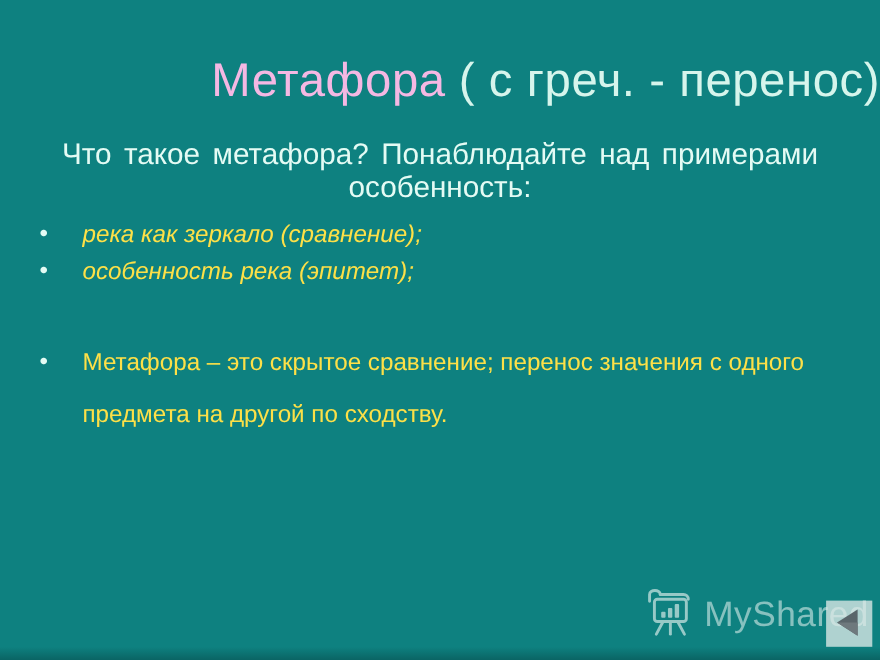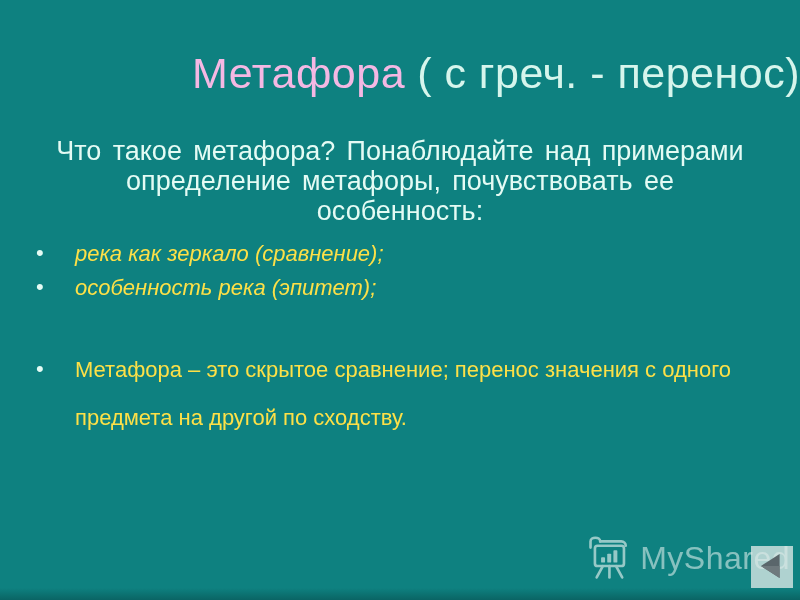--- a/index.html
+++ b/index.html
@@ -27,21 +27,21 @@
     font-weight: 400;
     line-height: 1.1;
     letter-spacing: 0.5px;
     white-space: nowrap;
   }
   .title-keyword { color: #F4B8E3; }
   .title-suffix  { color: #D6F5EC; margin-left: 0.28em; }
 
   
   .intro {
-    margin-top: 39px;
+    margin-top: 28px;
     text-align: center;
     color: #E4FBF4;
     font-size: 27px;
     line-height: 30px;
     word-spacing: 0.14em;
   }
 
   
   .bullets {
     list-style: none;
@@ -126,21 +126,20 @@
 </style>
 </head>
 <body>
 
 <div class="slide">
 
   <h1 class="title"><span class="title-keyword">Метафора</span><span class="title-suffix">( с греч. - перенос)</span></h1>
 
   <div class="intro">
     <div>Что такое метафора? Понаблюдайте над примерами</div>
-    <div>определение метафоры, почувствовать ее</div>
     <div>особенность:</div>
   </div>
 
   <ul class="bullets">
     <li class="example">река как зеркало (сравнение);</li>
     <li class="example">особенность река (эпитет);</li>
     <li class="spacer"></li>
     <li class="definition">Метафора – это скрытое сравнение; перенос значения с одного предмета на другой по сходству.</li>
   </ul>
 

